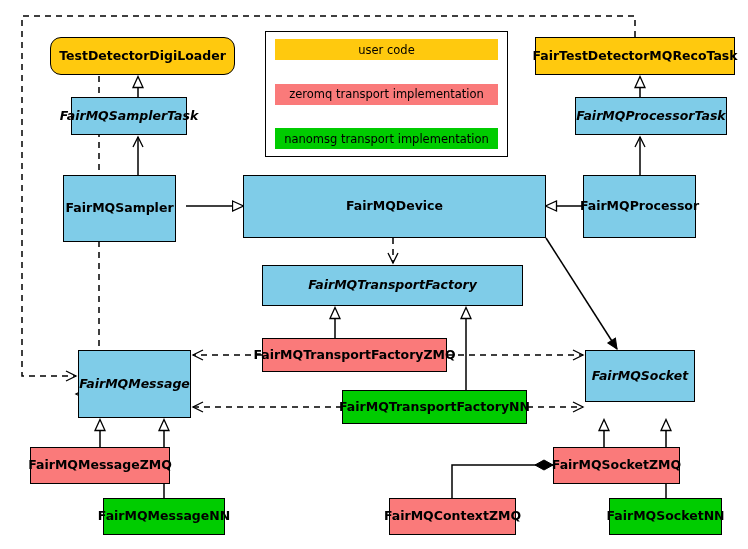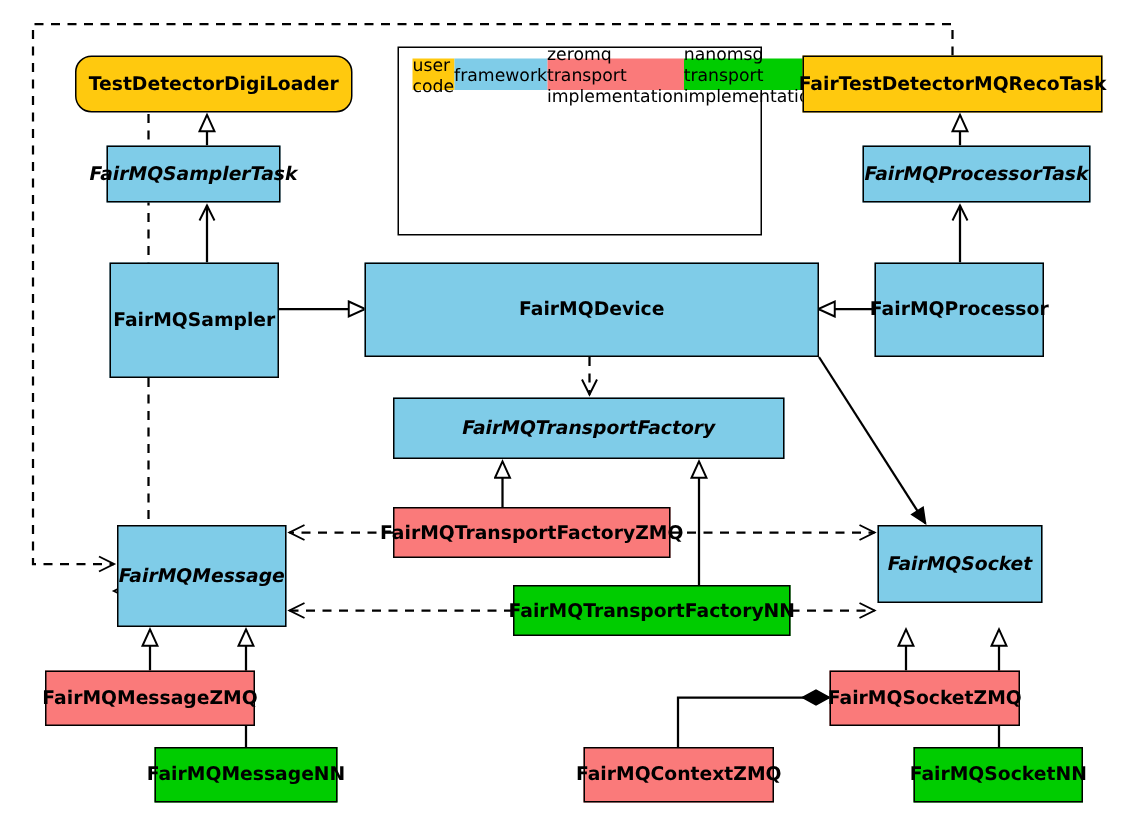--- a/index.html
+++ b/index.html
@@ -9,21 +9,21 @@
   .node{position:absolute;box-sizing:border-box;border:1.6px solid #000;
         display:flex;align-items:center;justify-content:center;text-align:center;
         font-size:12.5px;font-weight:bold;color:#000;line-height:1.15;padding:2px 4px;}
   .node.italic{font-style:italic;}
   .usercode{background:#FFC90E;}
   .framework{background:#7FCCE8;}
   .zmq{background:#FA7A7A;}
   .nn{background:#00CC00;}
   #legend{position:absolute;left:265px;top:31px;width:243px;height:126px;
           background:#fff;border:1.6px solid #000;box-sizing:border-box;
-          padding:7px 9px;display:flex;flex-direction:row;justify-content:space-between;}
+          padding:7px 9px;display:flex;flex-direction:column;justify-content:space-between;}
   .legend-row{height:21px;display:flex;align-items:center;justify-content:center;
               font-size:11.5px;font-weight:normal;color:#000;}
 </style>
 </head>
 <body>
 
 <div id="canvas">
 
   <svg id="edges" viewBox="0 0 748 549" xmlns="http://www.w3.org/2000/svg">
     <defs>
@@ -84,23 +84,20 @@
       <line x1="666" y1="498" x2="666" y2="420" marker-end="url(#hollowTri)"></line>
 
       <path d="M452,498 L452,465 L553,465" marker-end="url(#blackDiamond)"></path>
     </g>
   </svg>
 
   <div id="legend">
     <div class="legend-row" style="background:#FFC90E">
         <span>user code</span>
       </div>
-    <div class="legend-row" style="background:#7FCCE8">
-        <span>framework</span>
-      </div>
     <div class="legend-row" style="background:#FA7A7A">
         <span>zeromq transport implementation</span>
       </div>
     <div class="legend-row" style="background:#00CC00">
         <span>nanomsg transport implementation</span>
       </div>
   </div>
 
   <div id="nodes-layer">
       <div class="node usercode" style="left: 50px; top: 37px; width: 185px; height: 38px; border-radius: 11px;">
@@ -108,21 +105,21 @@
       </div>
       <div class="node usercode" style="left: 535px; top: 37px; width: 200px; height: 38px;">
         <span>FairTestDetectorMQRecoTask</span>
       </div>
       <div class="node framework italic" style="left: 71px; top: 97px; width: 116px; height: 38px;">
         <span>FairMQSamplerTask</span>
       </div>
       <div class="node framework italic" style="left: 575px; top: 97px; width: 152px; height: 38px;">
         <span>FairMQProcessorTask</span>
       </div>
-      <div class="node framework" style="left: 73px; top: 175px; width: 113px; height: 77px;">
+      <div class="node framework" style="left: 63px; top: 175px; width: 113px; height: 67px;">
         <span>FairMQSampler</span>
       </div>
       <div class="node framework" style="left: 243px; top: 175px; width: 303px; height: 63px;">
         <span>FairMQDevice</span>
       </div>
       <div class="node framework" style="left: 583px; top: 175px; width: 113px; height: 63px;">
         <span>FairMQProcessor</span>
       </div>
       <div class="node framework italic" style="left: 262px; top: 265px; width: 261px; height: 41px;">
         <span>FairMQTransportFactory</span>

